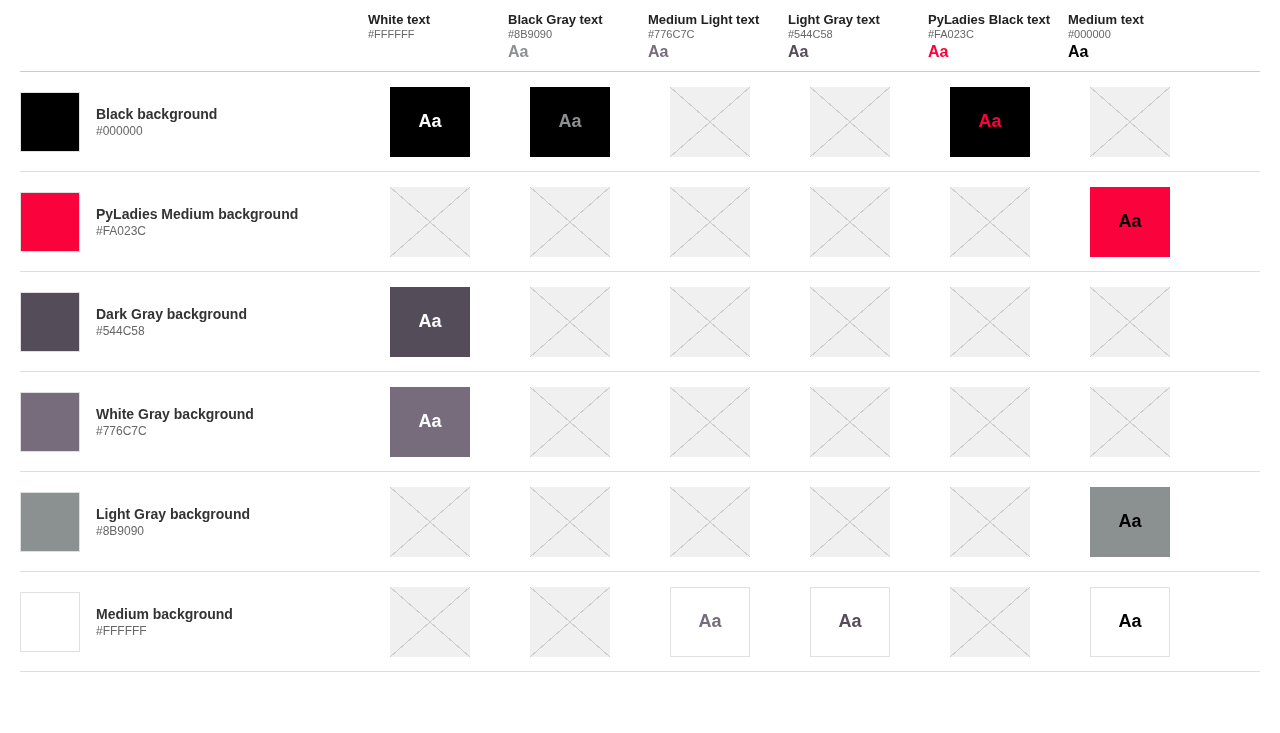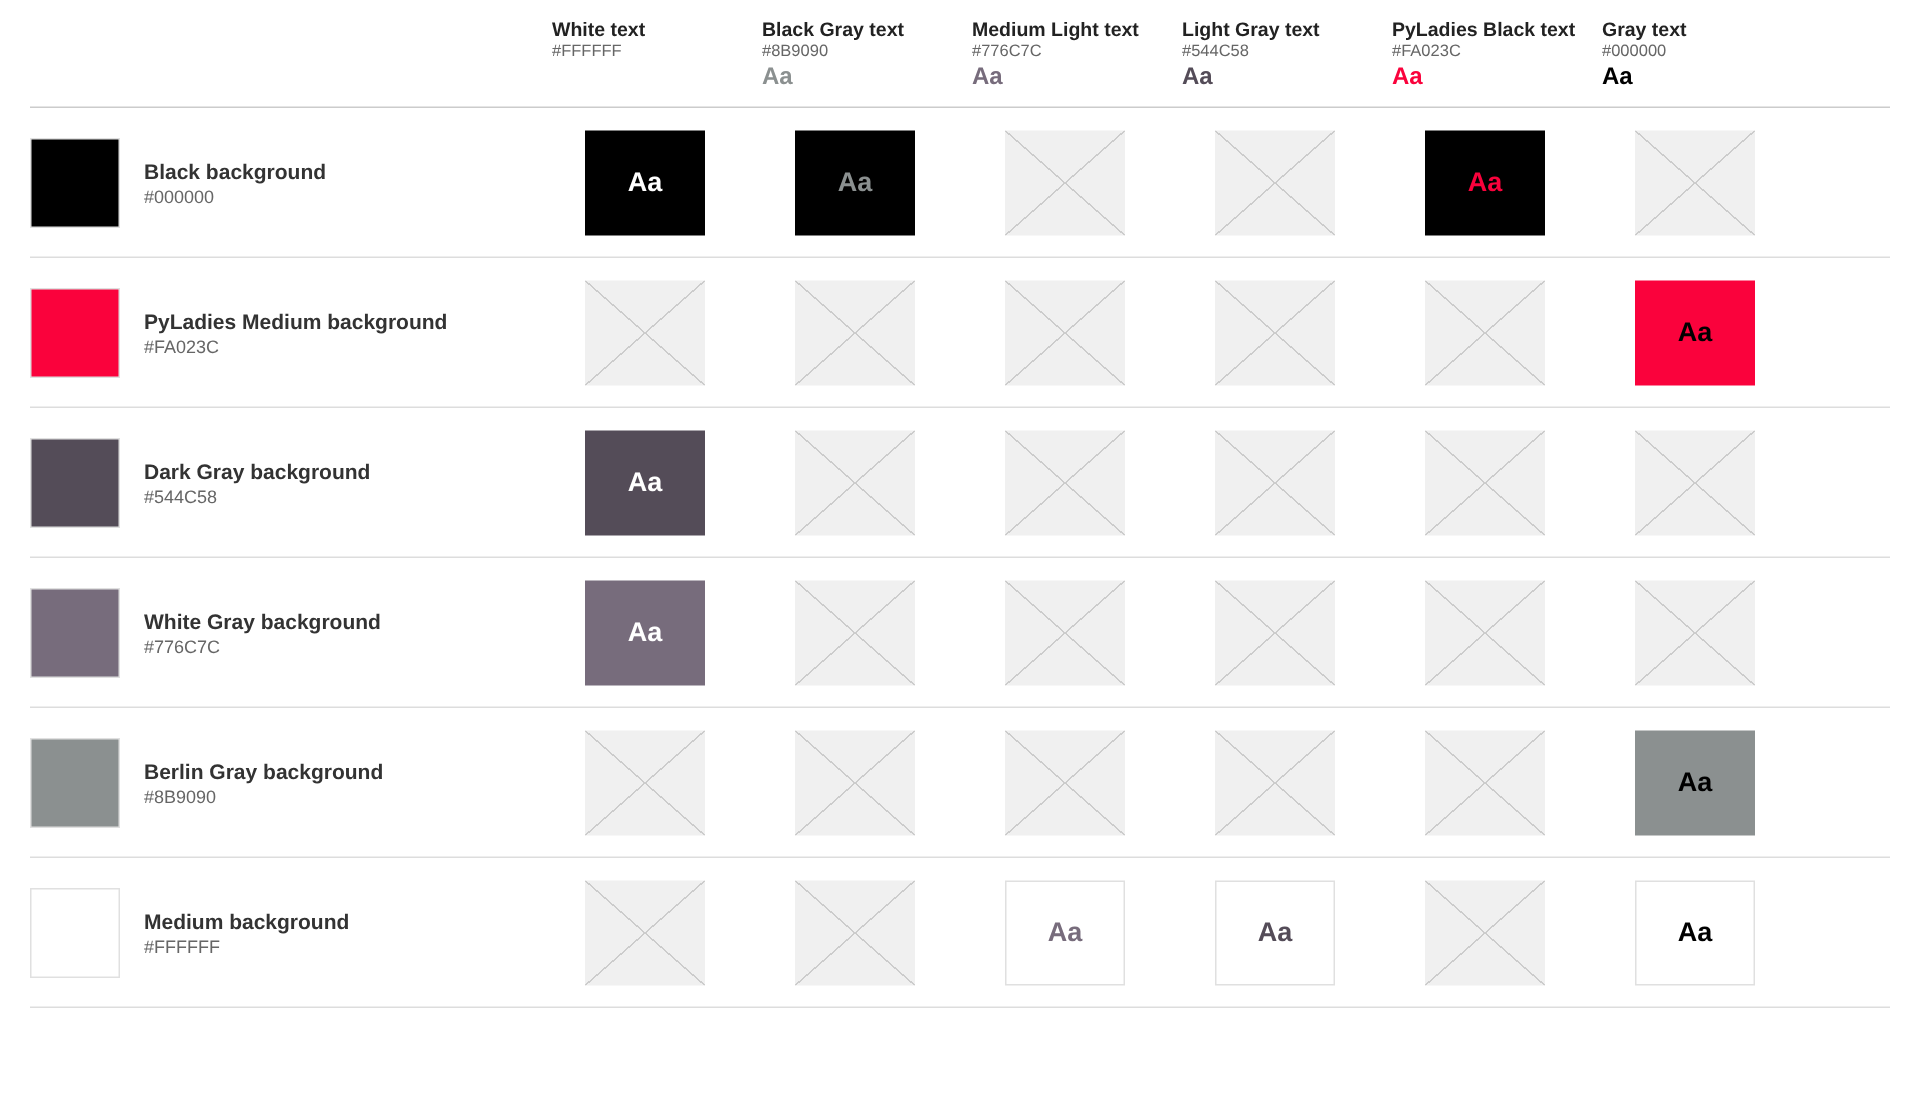--- a/index.html
+++ b/index.html
@@ -155,21 +155,21 @@
           <span class="col-title">Light Gray text</span>
           <span class="col-hex">#544C58</span>
           <span class="col-sample" style="color: rgb(84, 76, 88);">Aa</span>
         </div>
         <div class="col-header">
           <span class="col-title">PyLadies Black text</span>
           <span class="col-hex">#FA023C</span>
           <span class="col-sample" style="color: rgb(250, 2, 60);">Aa</span>
         </div>
         <div class="col-header">
-          <span class="col-title">Gray text</span>
+          <span class="col-title">Medium text</span>
           <span class="col-hex">#000000</span>
           <span class="col-sample" style="color: rgb(0, 0, 0);">Aa</span>
         </div>
       </div>
   </div>
 
   <div id="data-rows">
       <div class="data-row">
         <div class="row-label-col">
           <div class="color-swatch" style="background-color: rgb(0, 0, 0);"></div>
@@ -287,21 +287,21 @@
           <div class="combo-box disabled"></div>
         </div>
         <div class="cell">
           <div class="combo-box disabled"></div>
         </div>
       </div>
       <div class="data-row">
         <div class="row-label-col">
           <div class="color-swatch" style="background-color: rgb(139, 144, 144);"></div>
           <div class="row-text">
-            <div class="bg-name">Berlin Gray background</div>
+            <div class="bg-name">Light Gray background</div>
             <div class="bg-hex">#8B9090</div>
           </div>
         </div>
         <div class="cell">
           <div class="combo-box disabled"></div>
         </div>
         <div class="cell">
           <div class="combo-box disabled"></div>
         </div>
         <div class="cell">

